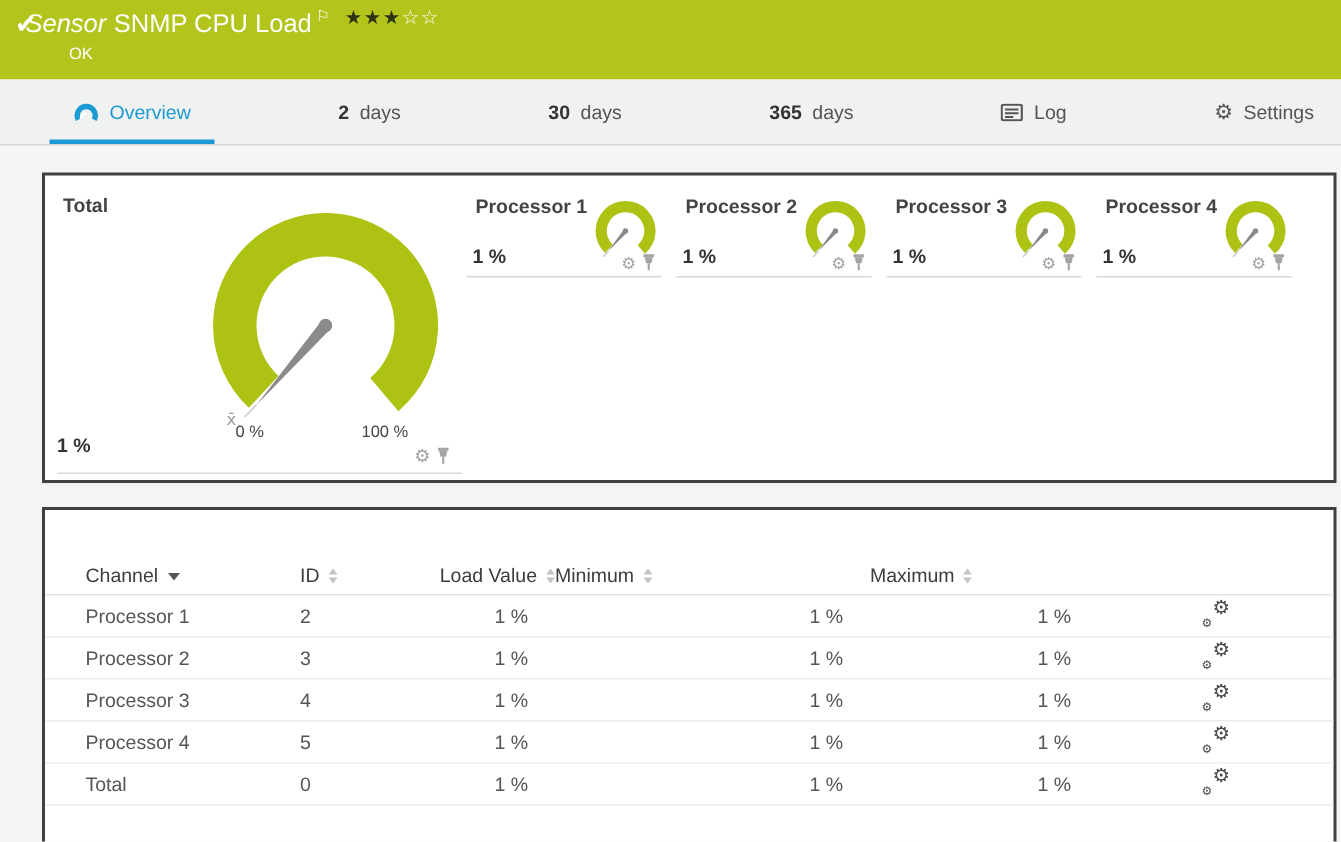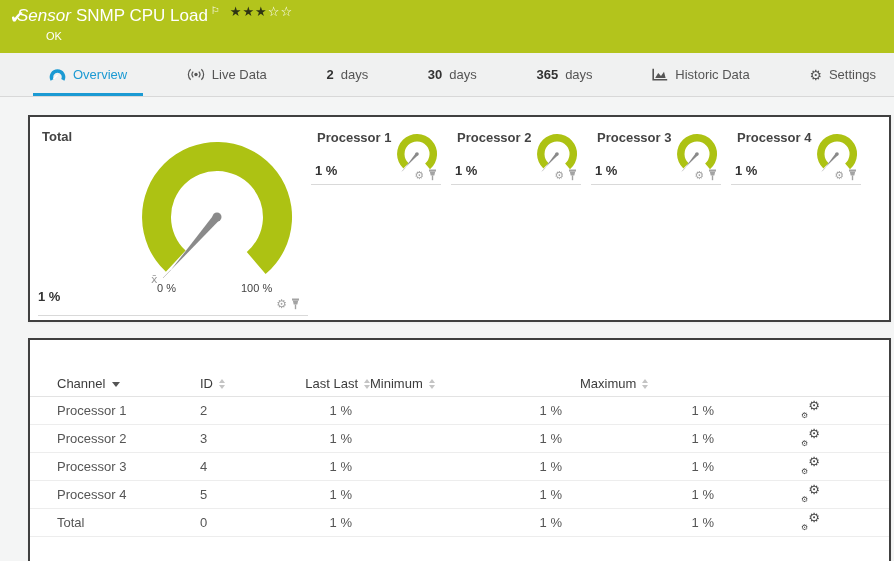--- a/index.html
+++ b/index.html
@@ -98,47 +98,39 @@
 
 <div class="tabbar">
   <div class="tab active">
     <svg width="17" height="14" viewBox="0 0 17 14">
       <path d="M3.2,11.8 A6,6 0 1 1 13.8,11.8" fill="none" stroke="#1b9ad3" stroke-width="3.6"></path>
       <line x1="8.5" y1="7" x2="4.4" y2="11" stroke="#ffffff" stroke-width="1.4"></line>
     </svg>
     <span>Overview</span>
   </div>
   <div class="tab">
-    <svg width="18" height="13" viewBox="0 0 18 13">
-      <circle cx="9" cy="6.5" r="1.7" fill="#555"></circle>
-      <path d="M6.2,3.7 A4.2,4.2 0 0 0 6.2,9.3" fill="none" stroke="#555" stroke-width="1.2"></path>
-      <path d="M11.8,3.7 A4.2,4.2 0 0 1 11.8,9.3" fill="none" stroke="#555" stroke-width="1.2"></path>
-      <path d="M3.6,1.3 A7.2,7.2 0 0 0 3.6,11.7" fill="none" stroke="#555" stroke-width="1.2"></path>
-      <path d="M14.4,1.3 A7.2,7.2 0 0 1 14.4,11.7" fill="none" stroke="#555" stroke-width="1.2"></path>
-    </svg>
-    <span>Live Data</span>
-  </div>
-  <div class="tab">
     <b>2</b>
     <span>days</span>
   </div>
   <div class="tab">
     <b>30</b>
     <span>days</span>
   </div>
   <div class="tab">
     <b>365</b>
     <span>days</span>
   </div>
   <div class="tab">
-    <svg width="16" height="13" viewBox="0 0 16 13">
-      <path d="M1.2,0.8 V11.8 H15.2" stroke="#555" stroke-width="1.6" fill="none"></path>
-      <path d="M3.2,10 L6.2,5 L9,8 L12,3.8 L13.6,10 Z" fill="#555"></path>
-    </svg>
-    <span>Historic Data</span>
+    <svg width="15" height="12" viewBox="0 0 15 12">
+      <rect x="0.8" y="0.8" width="13.4" height="10.4" rx="1" stroke="#555" stroke-width="1.4" fill="none"></rect>
+      <line x1="3" y1="4" x2="12" y2="4" stroke="#555" stroke-width="1.2"></line>
+      <line x1="3" y1="6.5" x2="12" y2="6.5" stroke="#555" stroke-width="1.2"></line>
+      <line x1="3" y1="9" x2="8.5" y2="9" stroke="#555" stroke-width="1.2"></line>
+    </svg>
+    <span>Log</span>
   </div>
   <div class="tab">
     <span class="gear-glyph icon-glyph">⚙</span>
     <span>Settings</span>
   </div>
 </div>
 
 <div class="panel panel-gauges">
 
   <div class="total-cell">
@@ -251,21 +243,21 @@
         <col style="width:152px">
         <col>
     </colgroup>
     <thead>
       <tr>
         <th class="c-channel"><span>Channel</span><i class="tri-down"></i></th>
         <th class="c-id"><span>ID</span><span class="sort-both">
               <i class="up"></i>
               <i class="down"></i>
             </span></th>
-        <th class="c-last"><span>Last Last</span><span class="sort-both">
+        <th class="c-last"><span>Load Value</span><span class="sort-both">
               <i class="up"></i>
               <i class="down"></i>
             </span></th>
         <th class="c-min"><span>Minimum</span><span class="sort-both">
               <i class="up"></i>
               <i class="down"></i>
             </span></th>
         <th class="c-max"><span>Maximum</span><span class="sort-both">
               <i class="up"></i>
               <i class="down"></i>

